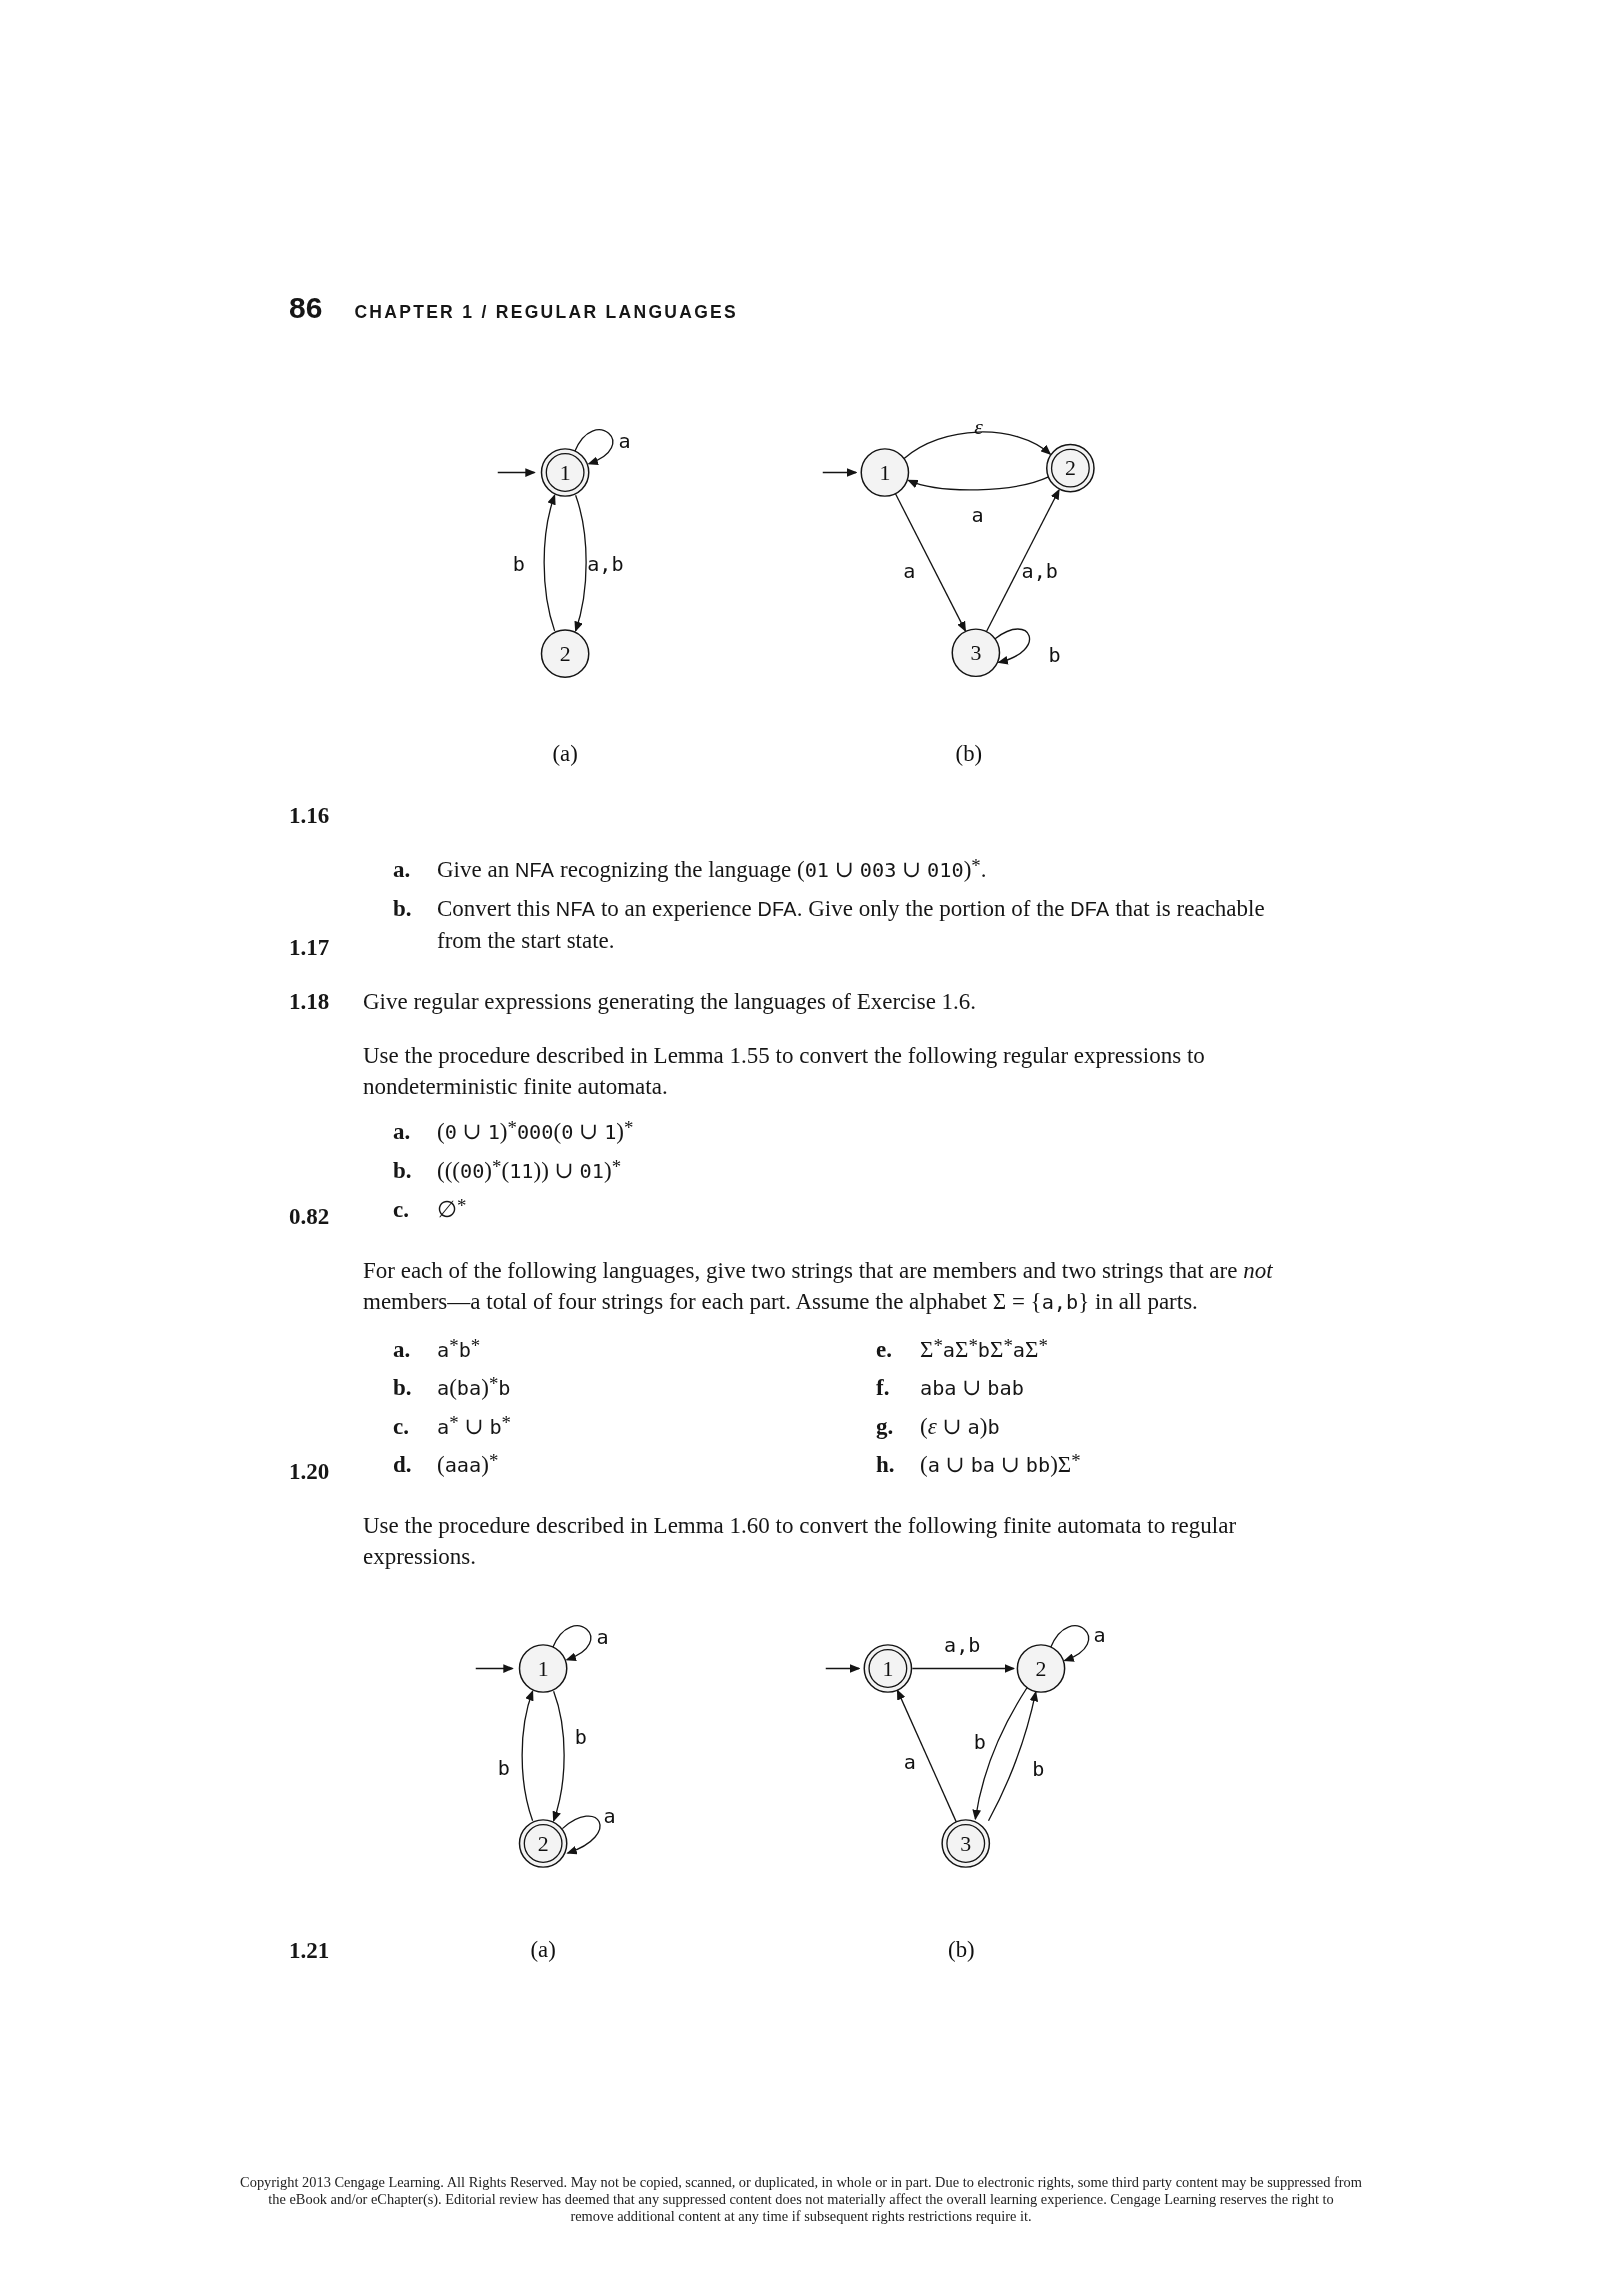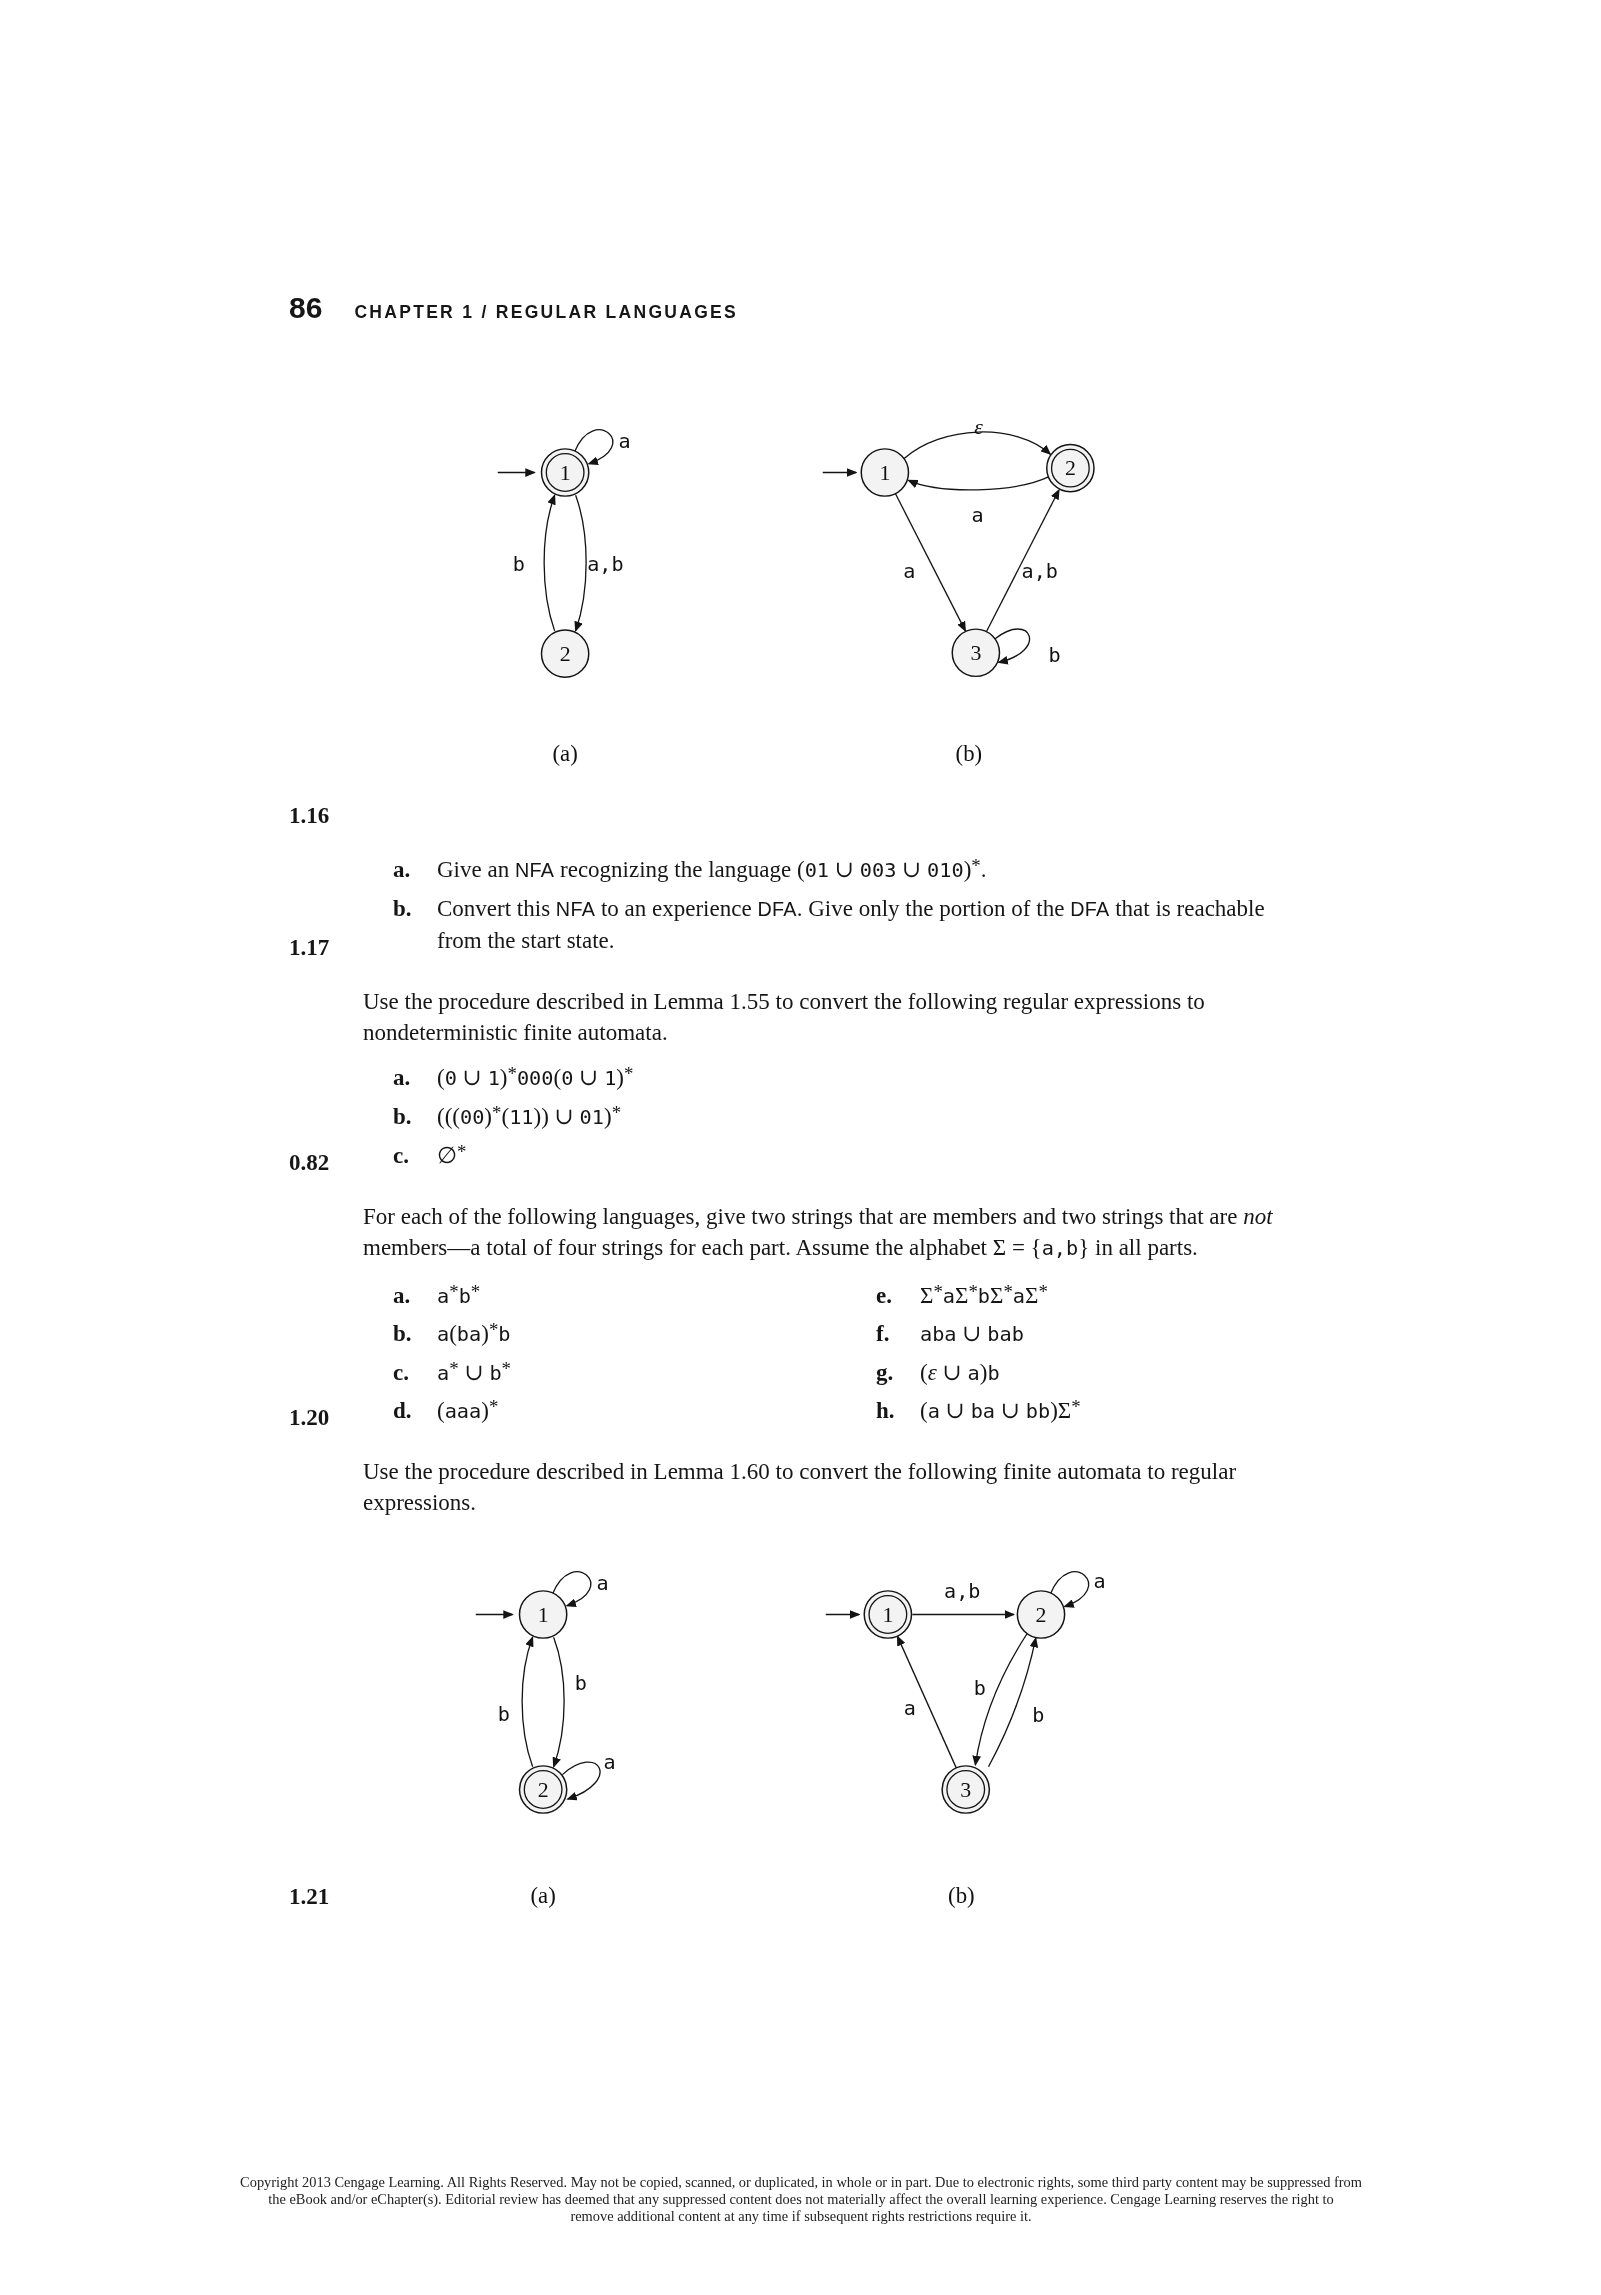--- a/index.html
+++ b/index.html
@@ -127,20 +127,26 @@
           <span class="sub-label">a.</span>
           <span class="sub-text"><span>Give an </span><span class="sans">NFA</span><span> recognizing the language </span><span>(</span><span class="tt">01</span><span> ∪ </span><span class="tt">003</span><span> ∪ </span><span class="tt">010</span><span>)</span><span class="sup">*</span><span>.</span></span>
         </div>
         <div class="sub">
           <span class="sub-label">b.</span>
           <span class="sub-text"><span>Convert this </span><span class="sans">NFA</span><span> to an experience </span><span class="sans">DFA</span><span>. Give only the portion of the </span><span class="sans">DFA</span><span> that is reachable from the start state.</span></span>
         </div>
       </div>
     </div>
 
+    <div class="sec">
+      <div class="ex-num">1.18</div>
+      <div class="ex-body">
+        <p>Give regular expressions generating the languages of Exercise 1.6.</p>
+      </div>
+    </div>
 
     <div class="sec">
       <div class="ex-num">0.82</div>
       <div class="ex-body">
         <p>Use the procedure described in Lemma 1.55 to convert the following regular expressions to nondeterministic finite automata.</p>
         <div class="sub" style="margin-top:14px">
           <span class="sub-label">a.</span>
           <span class="sub-text"><span>(</span><span class="tt">0</span><span> ∪ </span><span class="tt">1</span><span>)</span><span class="sup">*</span><span class="tt">000</span><span>(</span><span class="tt">0</span><span> ∪ </span><span class="tt">1</span><span>)</span><span class="sup">*</span></span>
         </div>
         <div class="sub">

